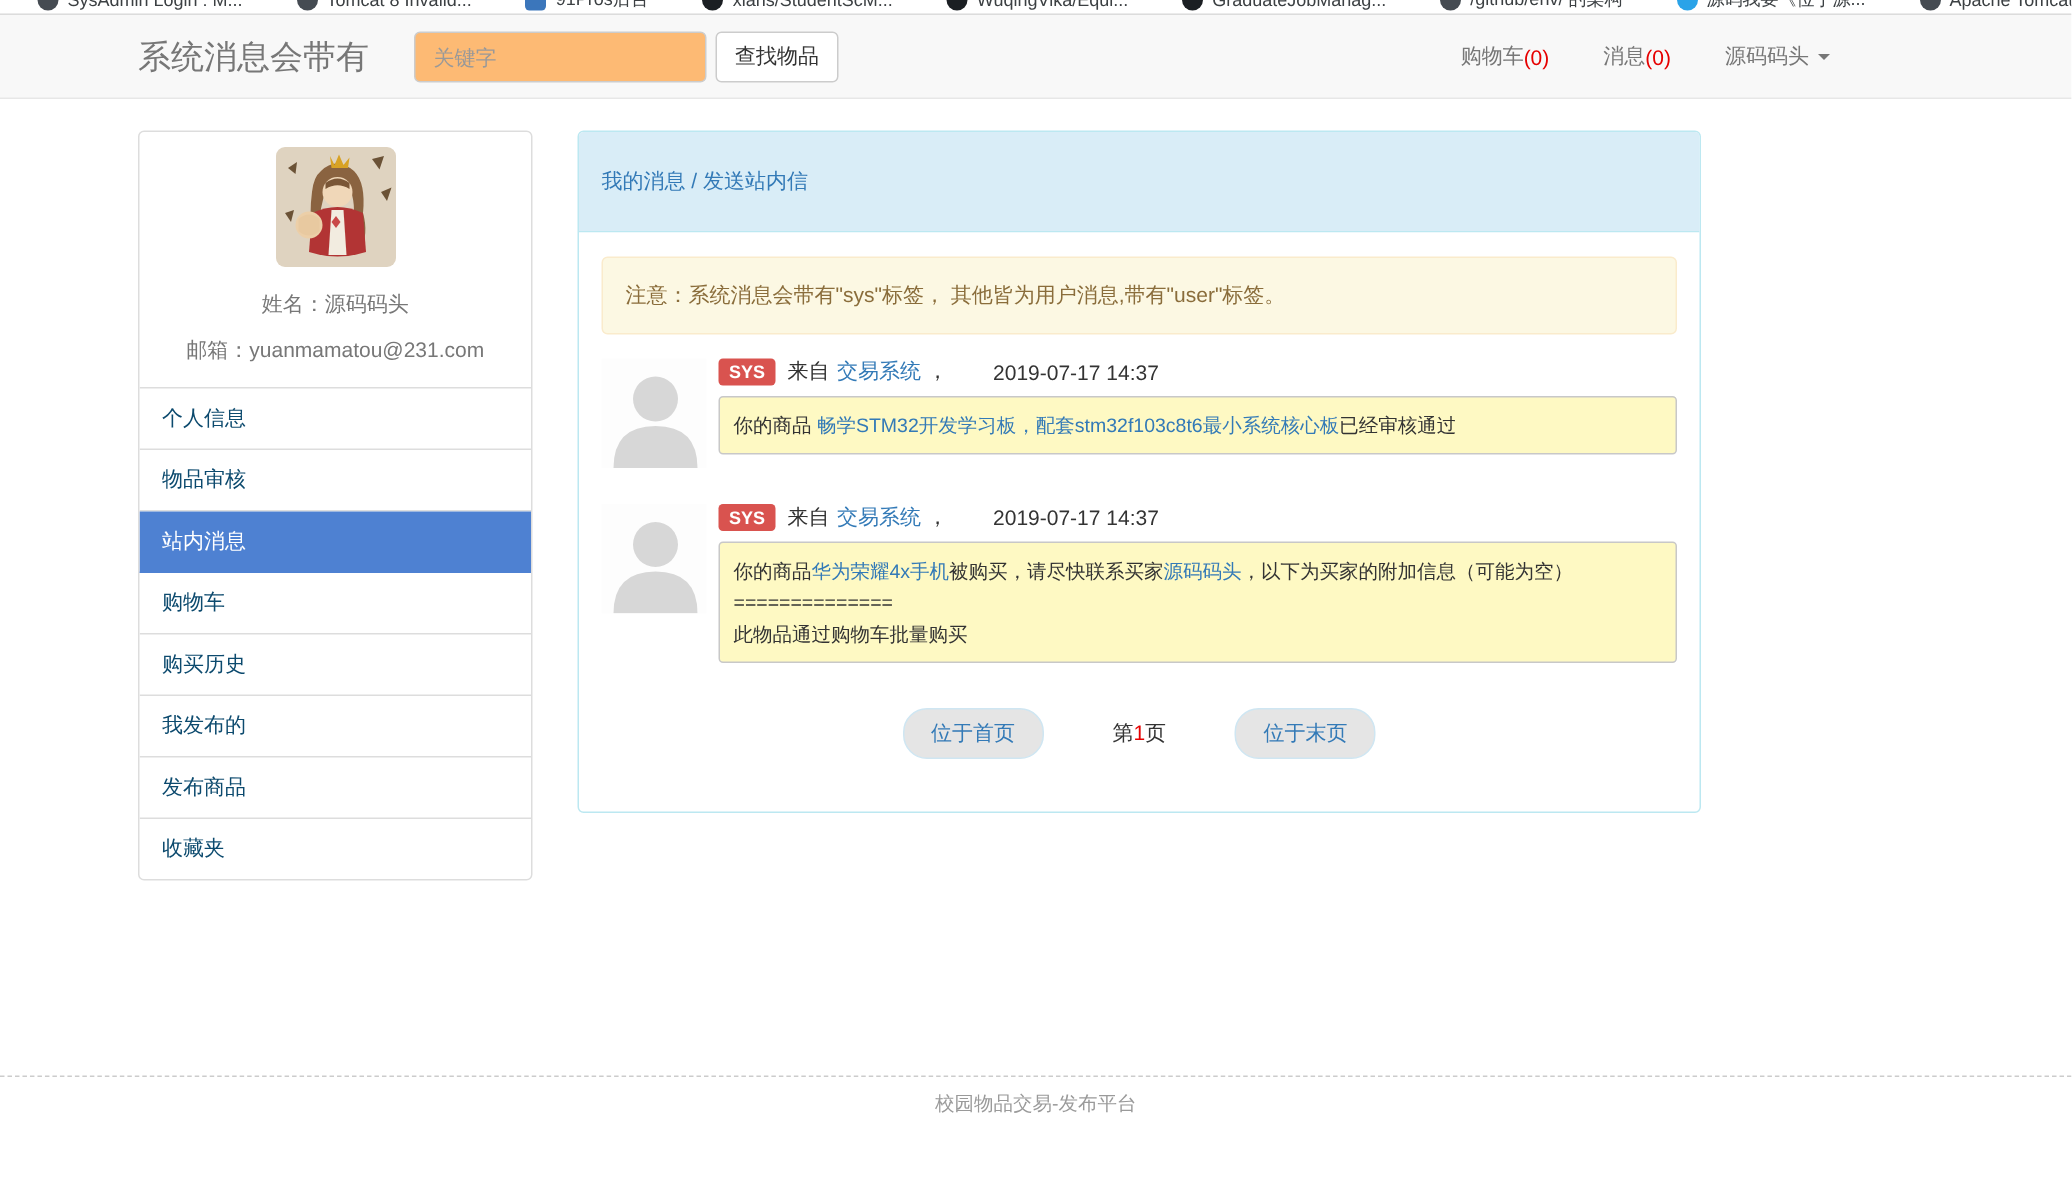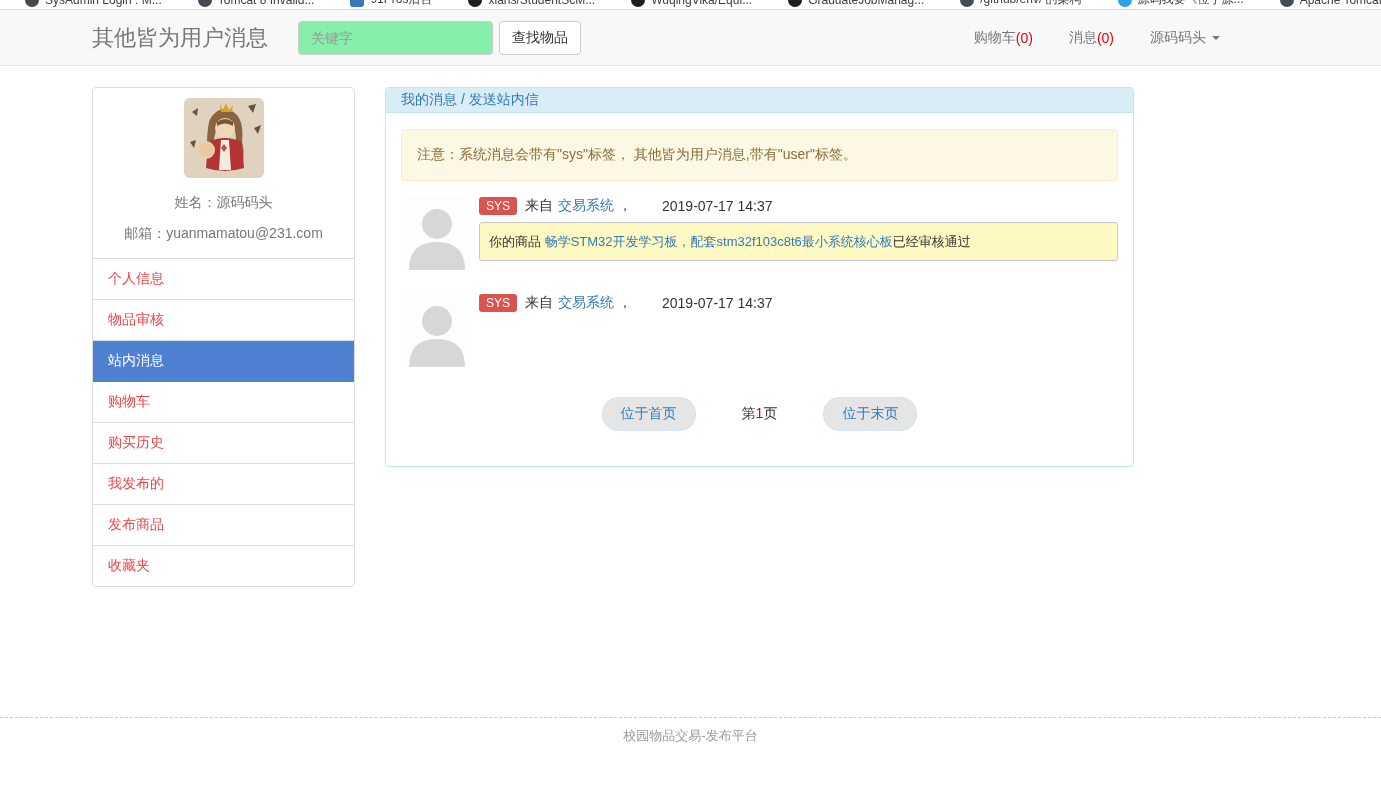--- a/index.html
+++ b/index.html
@@ -32,21 +32,21 @@
   }
   .navbar-inner {
     width:1128px; margin-left:92px; height:100%;
     display:flex; align-items:center;
   }
   .brand { font-size:22px; color:#777; text-decoration:none; cursor:pointer; }
   .search-form { display:flex; align-items:center; margin-left:30px; }
   .search-input {
     width:195px; height:34px; padding:6px 12px;
     border:1px solid #ccc; border-radius:4px; font-size:14px; color:#555;
-    background:#86efac; outline:none;
+    background:#fdba74; outline:none;
   }
   .search-input::placeholder { color:#999; }
   .search-btn {
     margin-left:6px; height:34px; padding:6px 12px;
     background:#fff; border:1px solid #ccc; border-radius:4px;
     font-size:14px; color:#333; cursor:pointer; white-space:nowrap;
   }
   .nav-right { margin-left:auto; display:flex; align-items:center; gap:36px; }
   .nav-link { color:#777; text-decoration:none; cursor:pointer; display:flex; align-items:center; }
   .nav-count { color:#e60000; }
@@ -69,49 +69,49 @@
   }
   .profile { text-align:center; padding:10px 10px 0; }
   .avatar-img {
     width:80px; height:80px; border-radius:6px; display:inline-block; overflow:hidden;
   }
   .profile-line { color:#777; margin-top:13px; font-size:14px; }
   .profile-line.email { margin-bottom:15px; }
   .side-menu { list-style:none; border-top:1px solid #ddd; }
   .side-menu li {
     padding:11px 15px; border-bottom:1px solid #ddd;
-    color:#ef4444; cursor:pointer; font-size:14px;
+    color:#0c4a6e; cursor:pointer; font-size:14px;
   }
   .side-menu li:last-child { border-bottom:none; }
   .side-menu li.active { background:#4e81d2; color:#fff; border-color:#4e81d2; }
 
   
   .main-panel {
     width:749px; background:#fff;
     border:1px solid #bce8f1; border-radius:4px;
   }
   .panel-heading {
     background:#d9edf7; border-bottom:1px solid #bce8f1;
-    padding:3px 15px; border-radius:3px 3px 0 0;
+    padding:24px 15px; border-radius:3px 3px 0 0;
     color:#337ab7; font-size:14px;
   }
   .panel-heading a { color:#337ab7; text-decoration:none; cursor:pointer; }
   .panel-body { padding:16px 15px 35px; }
 
   .notice {
     background:#fcf8e3; border:1px solid #faebcc; border-radius:4px;
     color:#8a6d3b; padding:16px 15px; margin-bottom:16px; font-size:14px;
   }
 
   .message { display:flex; margin-bottom:24px; }
   .msg-avatar { width:70px; height:73px; flex:0 0 auto; background:#fdfdfd; overflow:hidden; }
   .msg-content { flex:1; margin-left:8px; }
   .msg-header { display:flex; align-items:center; font-size:14px; color:#333; }
   .sys-badge {
-    background:#d9534f; color:#fff; font-weight:normal; font-size:12px;
+    background:#d9534f; color:#fff; font-weight:bold; font-size:12px;
     padding:3px 7px; border-radius:3px; margin-right:8px; line-height:1;
   }
   .msg-header a { color:#337ab7; text-decoration:none; cursor:pointer; }
   .msg-from-label { margin-right:5px; }
   .msg-comma { margin:0 6px 0 4px; }
   .msg-time { margin-left:24px; }
   .msg-body {
     margin-top:7px; background:#fef9c3; border:1px solid #c8c8c8; border-radius:3px;
     padding:8px 9px; font-size:13px; line-height:21px; color:#333;
   }
@@ -173,21 +173,21 @@
     <span class="bm-item">
         <span class="bm-ico globe-dark"></span>
         <span>Apache Tomcat 7...</span>
       </span>
 
   </div>
 </div>
 
 <div class="navbar">
   <div class="navbar-inner">
-    <a class="brand">其他皆为用户消息</a>
+    <a class="brand">系统消息会带有</a>
     <div class="search-form">
       <input class="search-input" type="text" placeholder="关键字" style="">
       <button class="search-btn">查找物品</button>
     </div>
     <div class="nav-right">
       <a class="nav-link">
         <span>购物车</span>
           <span class="nav-count">(0)</span>
       </a>
       <a class="nav-link">
@@ -277,20 +277,25 @@
           </svg>
         </span>
         <div class="msg-content">
           <div class="msg-header">
             <span class="sys-badge">SYS</span>
             <span class="msg-from-label">来自</span>
             <a>交易系统</a>
             <span class="msg-comma">，</span>
             <span class="msg-time">2019-07-17 14:37</span>
           </div>
+          <div class="msg-body">
+            <div><span>你的商品</span><a>华为荣耀4x手机</a><span>被购买，请尽快联系买家</span><a>源码码头</a><span>，以下为买家的附加信息（可能为空）</span></div>
+            <div>==============</div>
+            <div>此物品通过购物车批量购买</div>
+          </div>
         </div>
       </div>
 
       <div class="pagination">
         <button class="page-pill">位于首页</button>
         <span class="page-indicator"><span>第</span><span class="page-num">1</span><span>页</span></span>
         <button class="page-pill">位于末页</button>
       </div>
     </div>
   </div>

